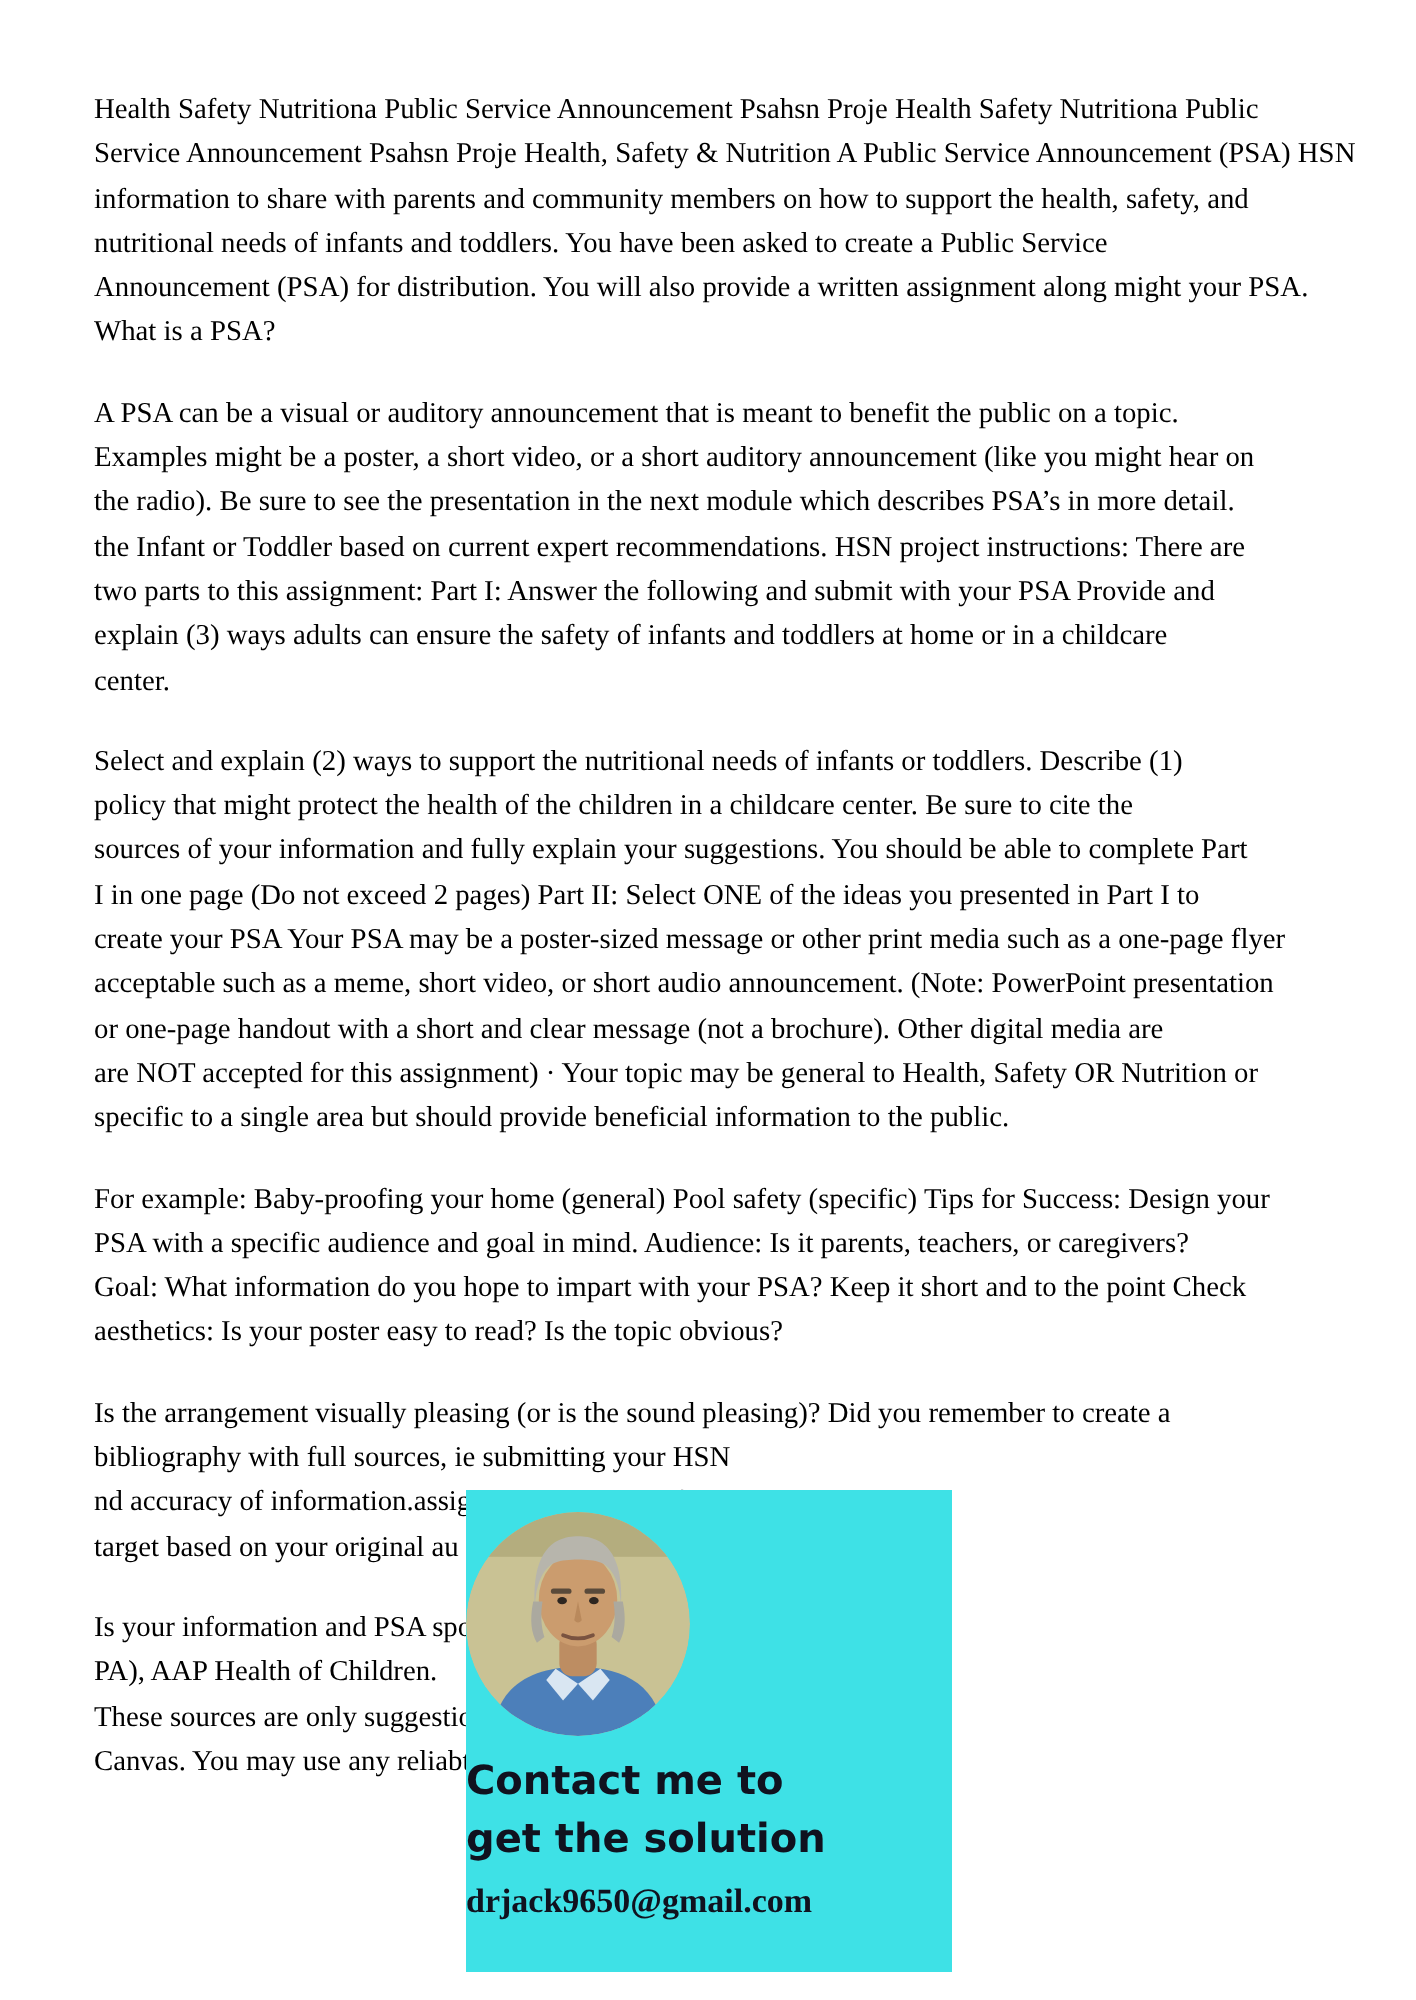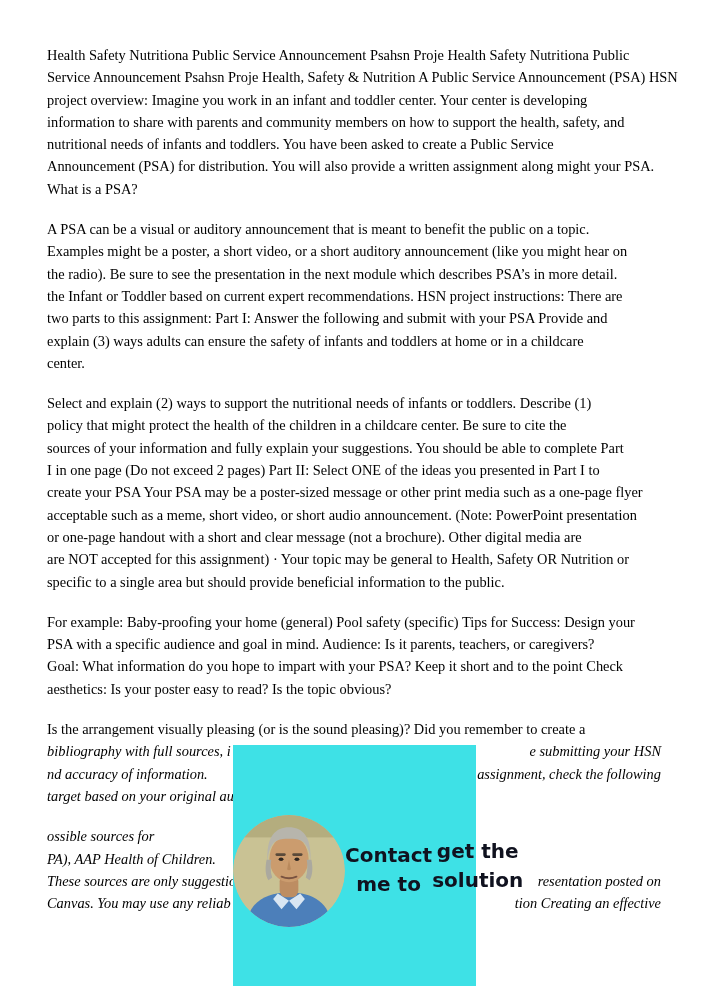--- a/index.html
+++ b/index.html
@@ -24,30 +24,30 @@
     color: #000000;
   }
   .paragraph { margin-bottom: 18px; }
   .line {
     height: 22.3px;
     line-height: 22.3px;
     white-space: nowrap;
   }
   .line.split {
     display: flex;
-    justify-content: space-between;
-    font-style: italic;
+    justify-content: flex-start;
   }
   .ad {
     position: absolute;
     left: 233px; top: 729px;
     width: 243px; height: 241px;
     background: #3ee1e6;
     display: flex;
-    align-items: center;
+    flex-direction: column;
+    align-items: flex-start;
     text-align: center;
   }
   .avatar {
     width: 112px; height: 112px;
     border-radius: 50%;
     margin-top: 11px;
     overflow: hidden;
     flex: none;
   }
   .avatar svg { display: block; }
@@ -69,21 +69,20 @@
 </style>
 </head>
 <body>
 
 <div class="page">
 
   <div class="document">
       <div class="paragraph">
         <div class="line">Health Safety Nutritiona Public Service Announcement Psahsn Proje Health Safety Nutritiona Public</div>
         <div class="line">Service Announcement Psahsn Proje Health, Safety &amp; Nutrition A Public Service Announcement (PSA) HSN</div>
-        <div class="line">project overview: Imagine you work in an infant and toddler center. Your center is developing</div>
         <div class="line">information to share with parents and community members on how to support the health, safety, and</div>
         <div class="line">nutritional needs of infants and toddlers. You have been asked to create a Public Service</div>
         <div class="line">Announcement (PSA) for distribution. You will also provide a written assignment along might your PSA.</div>
         <div class="line">What is a PSA?</div>
       </div>
       <div class="paragraph">
         <div class="line">A PSA can be a visual or auditory announcement that is meant to benefit the public on a topic.</div>
         <div class="line">Examples might be a poster, a short video, or a short auditory announcement (like you might hear on</div>
         <div class="line">the radio). Be sure to see the presentation in the next module which describes PSA’s in more detail.</div>
         <div class="line">the Infant or Toddler based on current expert recommendations. HSN project instructions: There are</div>
@@ -118,20 +117,21 @@
           <span>nd accuracy of information.</span>
           <span>assignment, check the following</span>
         </div>
         <div class="line split">
           <span>target based on your original au</span>
           <span></span>
         </div>
       </div>
       <div class="paragraph">
         <div class="line split">
+          <span>Is your information and PSA sp</span>
           <span>ossible sources for</span>
         </div>
         <div class="line split">
           <span>PA), AAP Health of Children.</span>
         </div>
         <div class="line split">
           <span>These sources are only suggestio</span>
           <span>resentation posted on</span>
         </div>
         <div class="line split">
@@ -164,15 +164,16 @@
           <rect x="63.5" y="41" width="11" height="2.8" rx="1.4" fill="#5a4a3a"></rect>
           <ellipse cx="51.5" cy="47.5" rx="2.6" ry="1.9" fill="#2e2620"></ellipse>
           <ellipse cx="68.5" cy="47.5" rx="2.6" ry="1.9" fill="#2e2620"></ellipse>
           <path d="M60,48 L58,58 Q60,60.5 62,58 Z" fill="#b9895c"></path>
           <path d="M52,66 Q60,69.5 68,66" stroke="#7a5340" stroke-width="2" fill="none" stroke-linecap="round"></path>
         </g>
       </svg>
     </div>
     <div class="ad-headline first">Contact me to</div>
     <div class="ad-headline">get the solution</div>
+    <div class="ad-email">drjack9650@gmail.com</div>
   </div>
 
 </div>
 
 </body></html>

